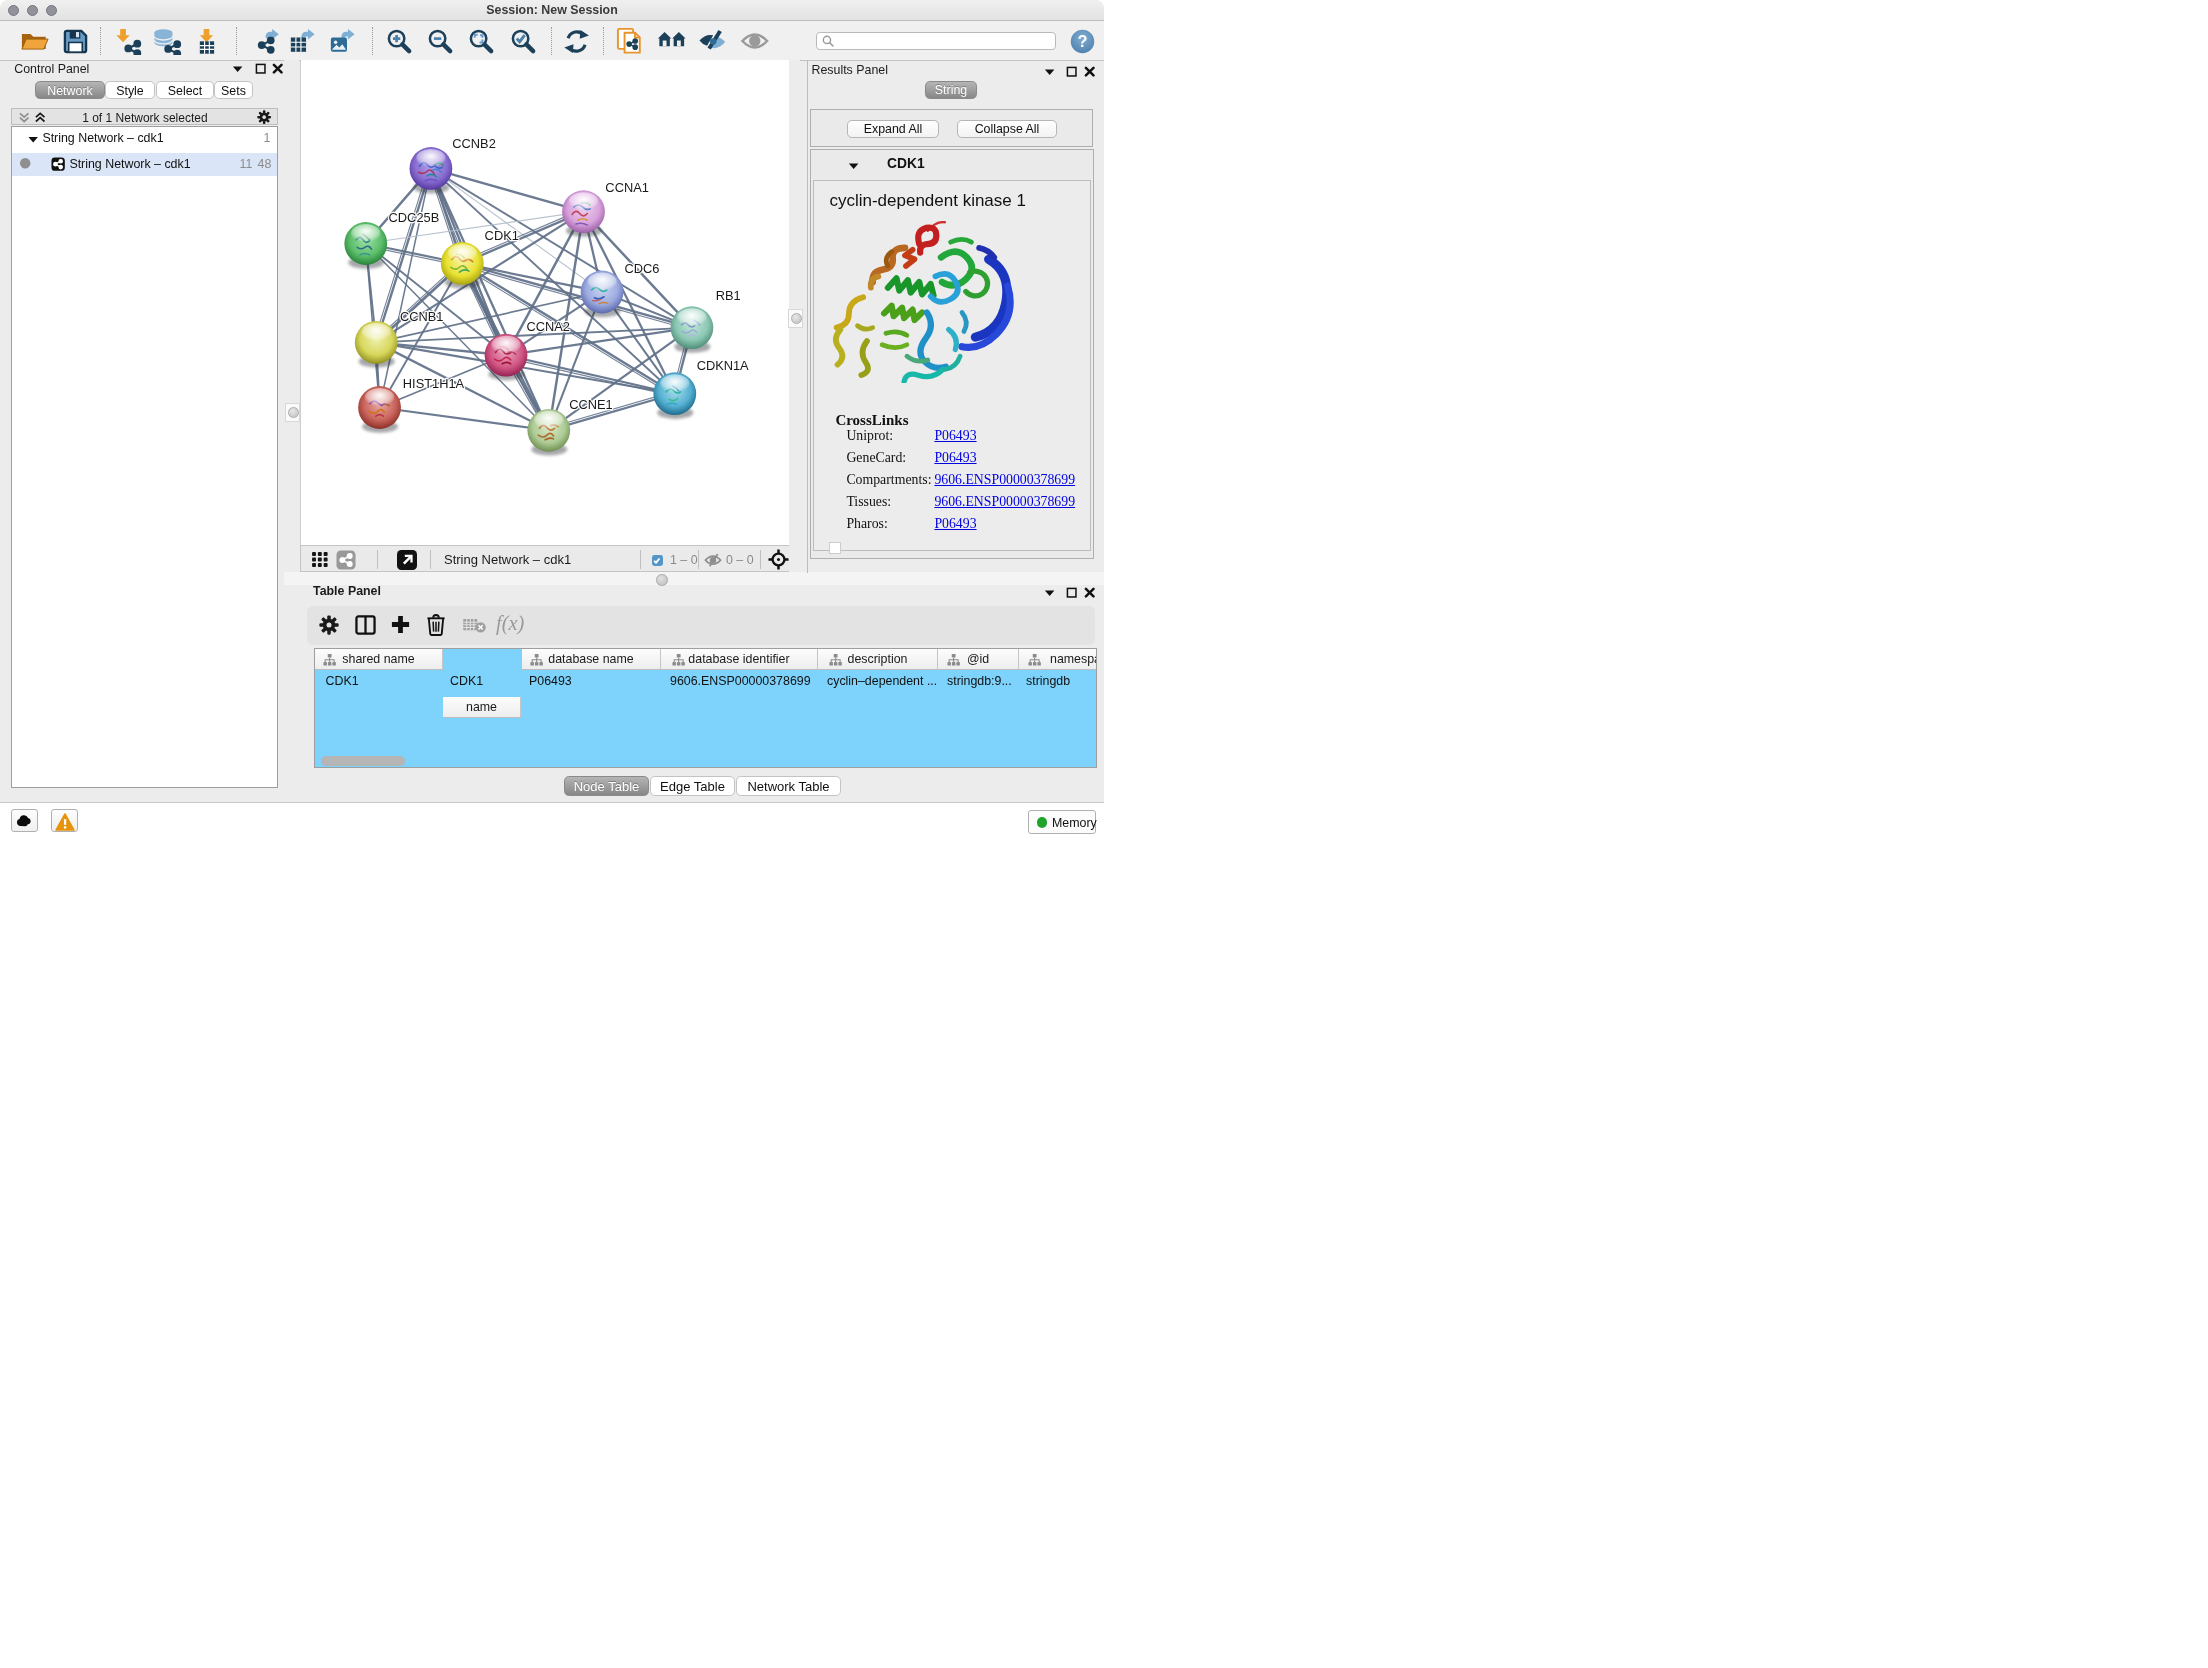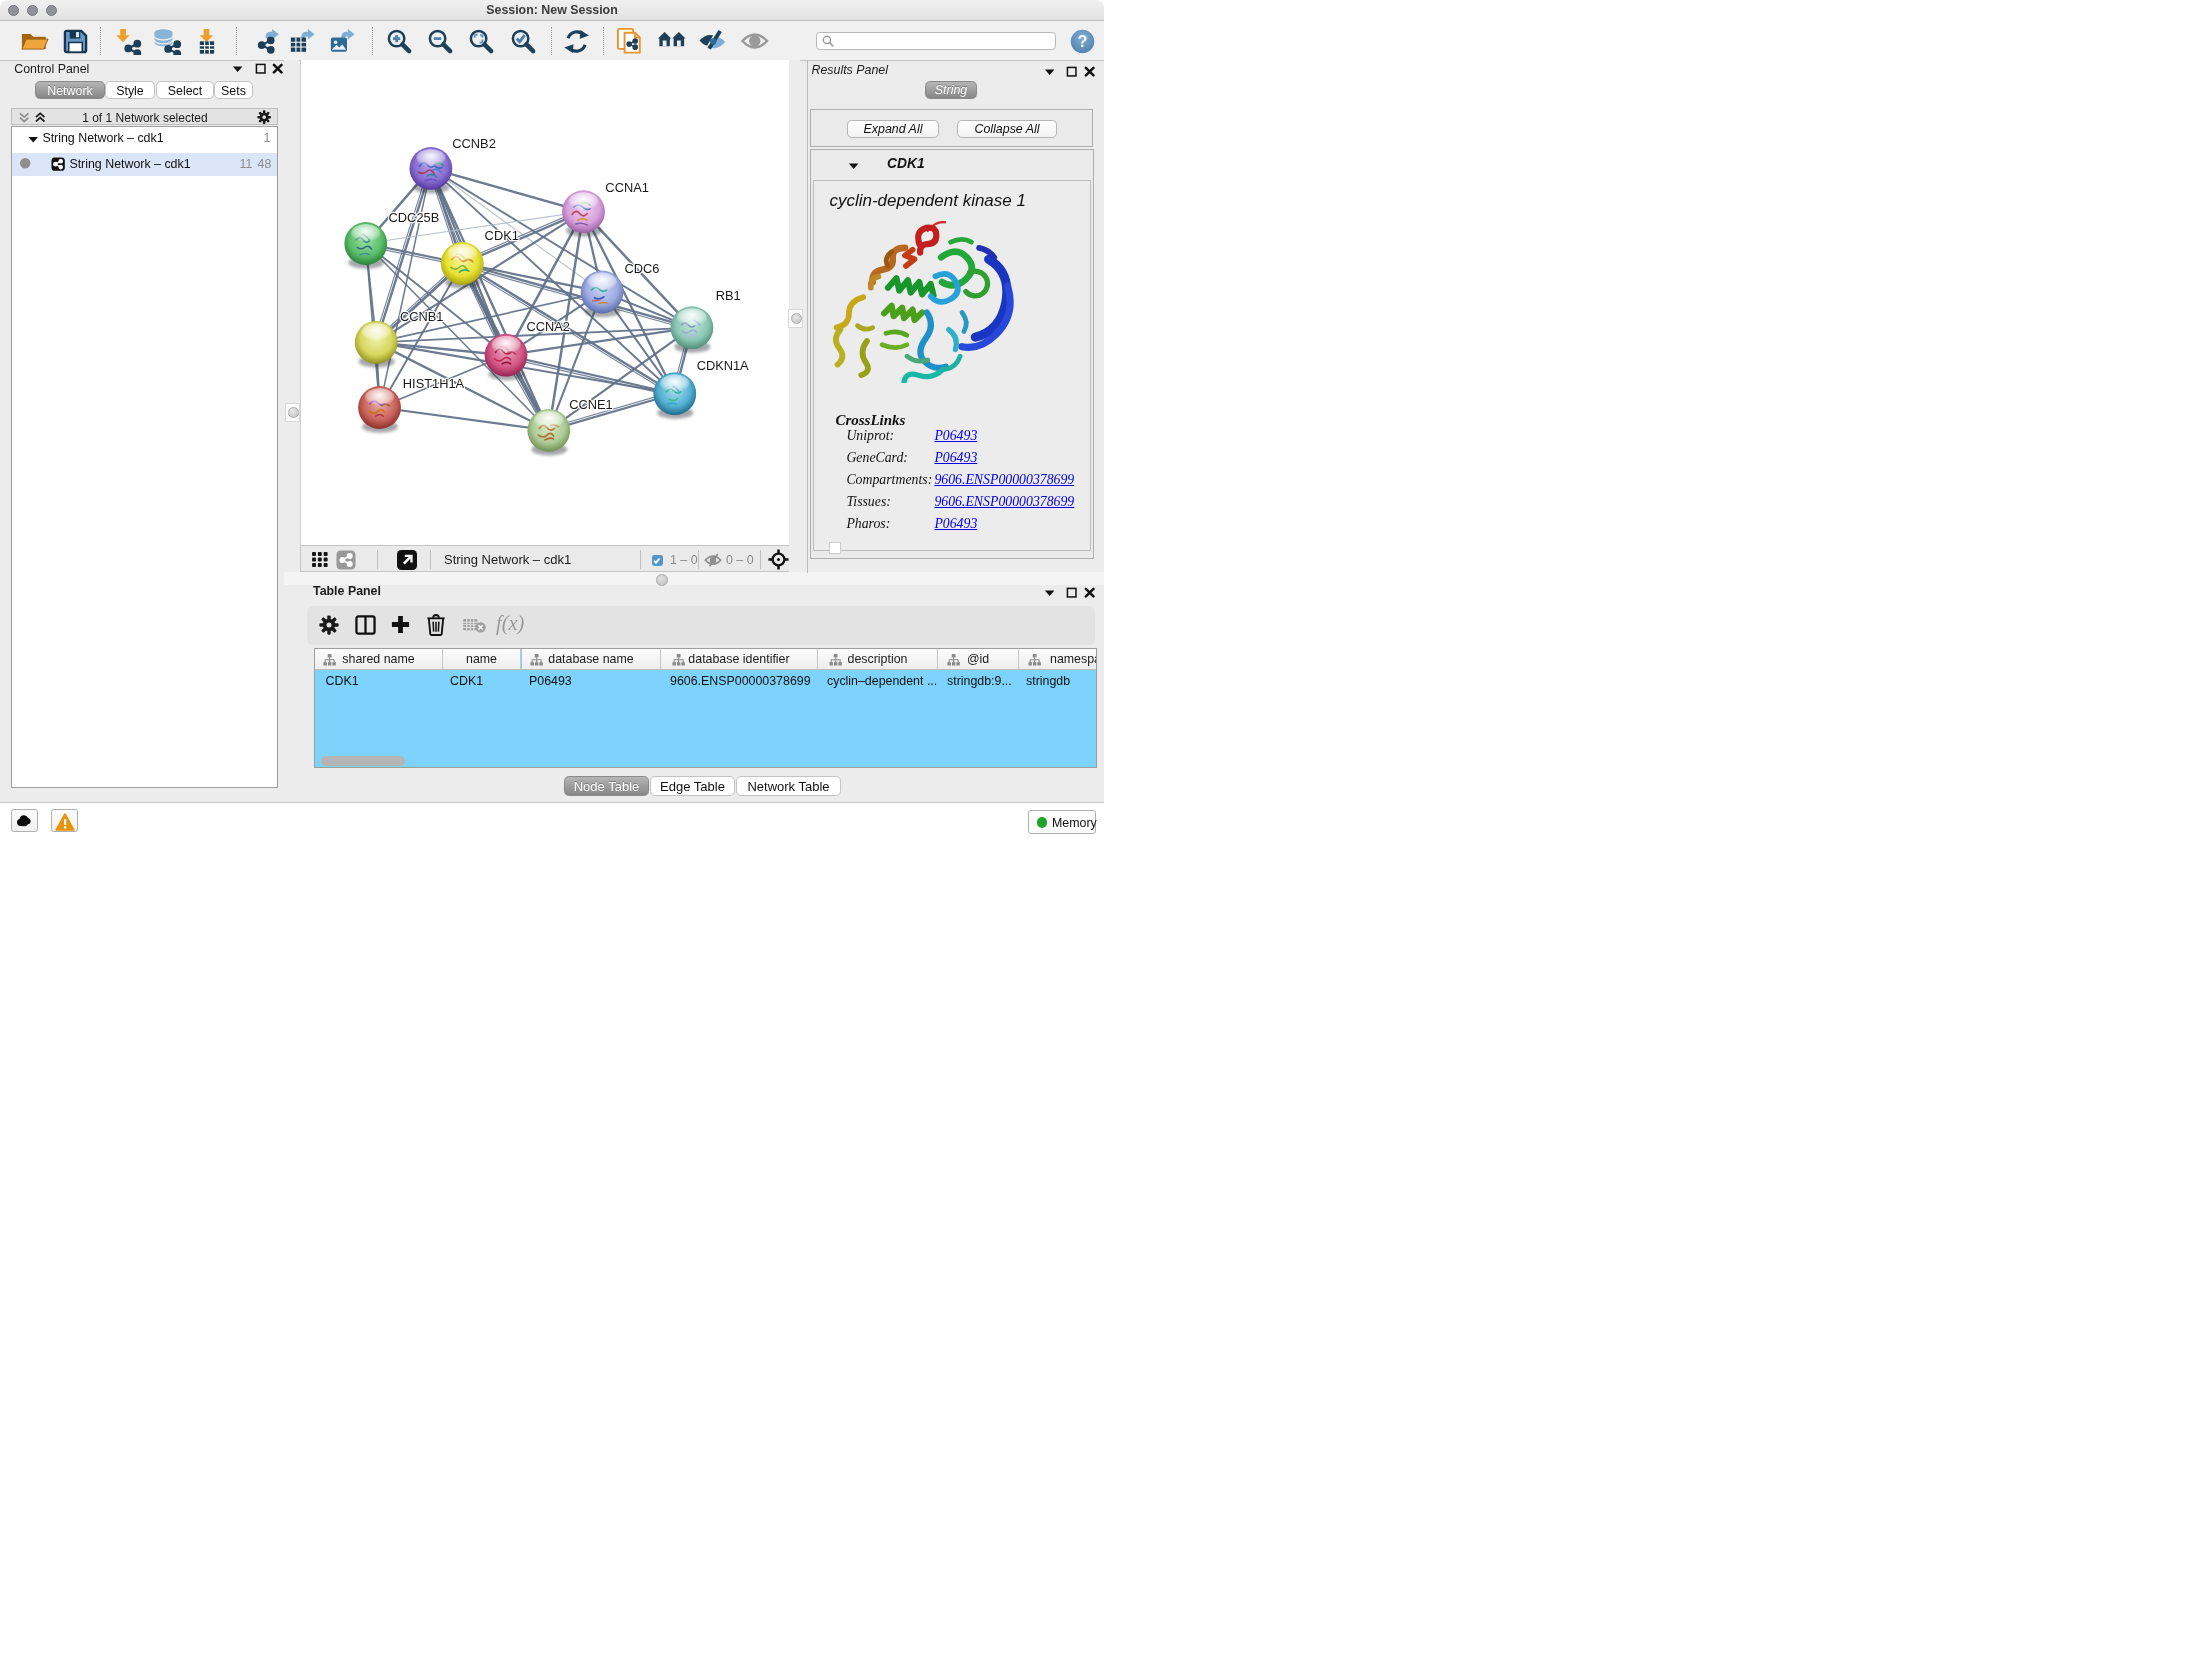--- a/index.html
+++ b/index.html
@@ -31,21 +31,21 @@
      border:1px solid #bdbdbd;box-sizing:border-box;}
   #ctrllist{left:11.4px;top:126px;width:267px;height:662px;background:#fff;
      border:1px solid #9e9e9e;box-sizing:border-box;}
   
   #canvas{left:300px;top:60px;width:490px;height:485px;background:#fff;
      border-left:1px solid #cdcdcd;border-right:1px solid #cdcdcd;box-sizing:border-box;}
   #canvbar{left:300px;top:545px;width:490px;height:27px;background:#eaeaea;
      border:1px solid #c4c4c4;box-sizing:border-box;}
   .cbsep{position:absolute;top:549px;height:19px;width:0;border-left:1px solid #c4c4c4;}
   
-  #respanel{left:801px;top:60px;width:303px;height:513px;font-style:italic;}
+  #respanel{left:801px;top:60px;width:303px;height:513px;}
   .rbox{position:absolute;border:1px solid #aeaeae;box-sizing:border-box;}
   .btn{position:absolute;background:linear-gradient(#ffffff,#f2f2f2);border:1px solid #b5b5b5;
      border-radius:4.8px;box-sizing:border-box;text-align:center;font-size:12.4px;color:#111;}
   
   #tptool{left:307px;top:606px;width:788px;height:39px;background:#e3e3e3;border-radius:5.7px;}
   #tbl{left:314px;top:648px;width:783px;height:120px;background:#7dd3fc;border:1px solid #9e9e9e;box-sizing:border-box;overflow:hidden;}
   .th{position:absolute;top:0;height:21px;background:linear-gradient(#fdfdfd,#ededed);
       border-right:1px solid #c6c6c6;border-bottom:1px solid #bdbdbd;box-sizing:border-box;font-size:12.4px;color:#1a1a1a;}
   .thlbl{position:absolute;width:100%;text-align:center;line-height:21px;}
   .td{position:absolute;top:21px;height:23px;font-size:12.4px;line-height:23px;color:#111;}
@@ -750,21 +750,21 @@
       </g>
     <circle cx="19.5" cy="11" r="5.5" fill="#a0a0a0"></circle>
     <path d="M17.3 8.8 L21.7 13.2 M21.7 8.8 L17.3 13.2" stroke="#fff" stroke-width="1.6"></path>
   </svg>
   <div class="abs" style="left:189px;top:5.7px;font-family:'Liberation Serif',serif;font-style:italic;font-size:20.4px;color:#999999;text-align:center;">f(x)</div>
 </div>
 <div class="abs" id="tbl">
   <div class="th" style="left:0;width:128px;">
       <div class="thlbl">shared name</div>
     </div>
-  <div class="th" style="left:128px;width:78px;">
+  <div class="th" style="left:128px;width:78px;margin-top:48px;">
       <div class="thlbl">name</div>
     </div>
   <div class="th" style="left:207px;width:139px;">
       <div class="thlbl">database name</div>
     </div>
   <div class="th" style="left:346px;width:157px;">
       <div class="thlbl">database identifier</div>
     </div>
   <div class="th" style="left:503px;width:120px;">
       <div class="thlbl">description</div>

